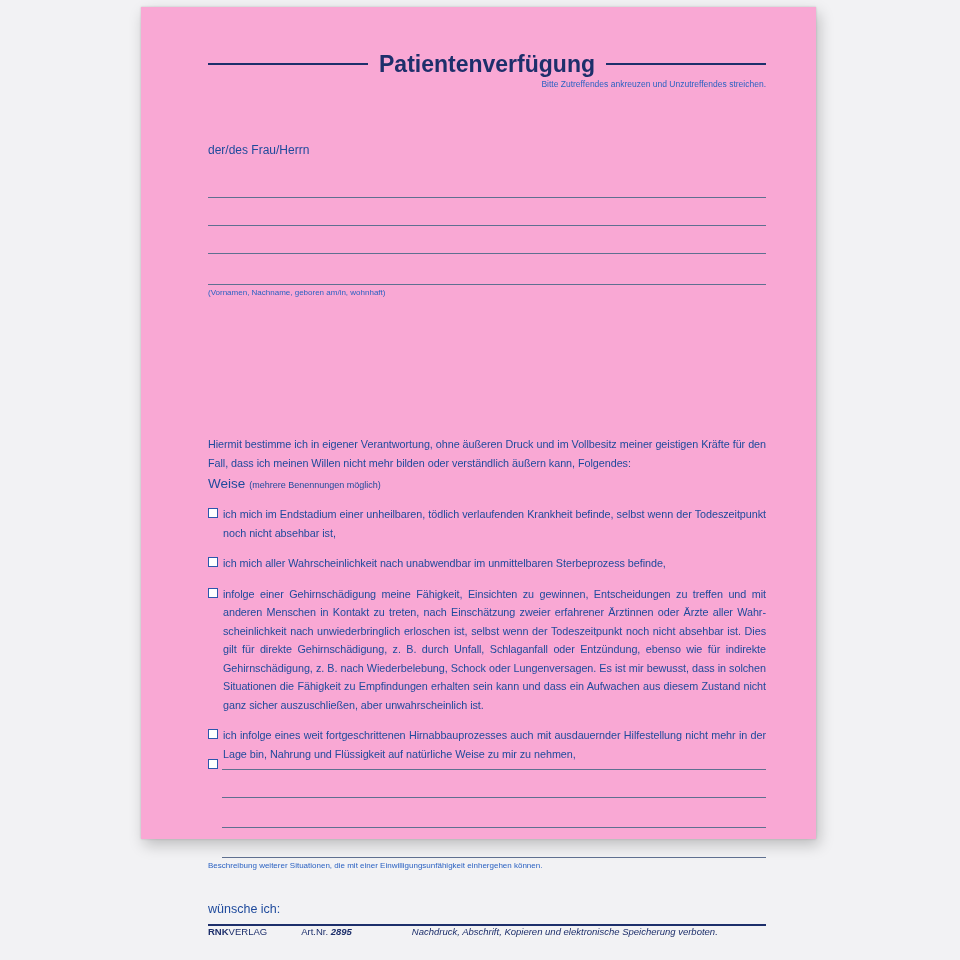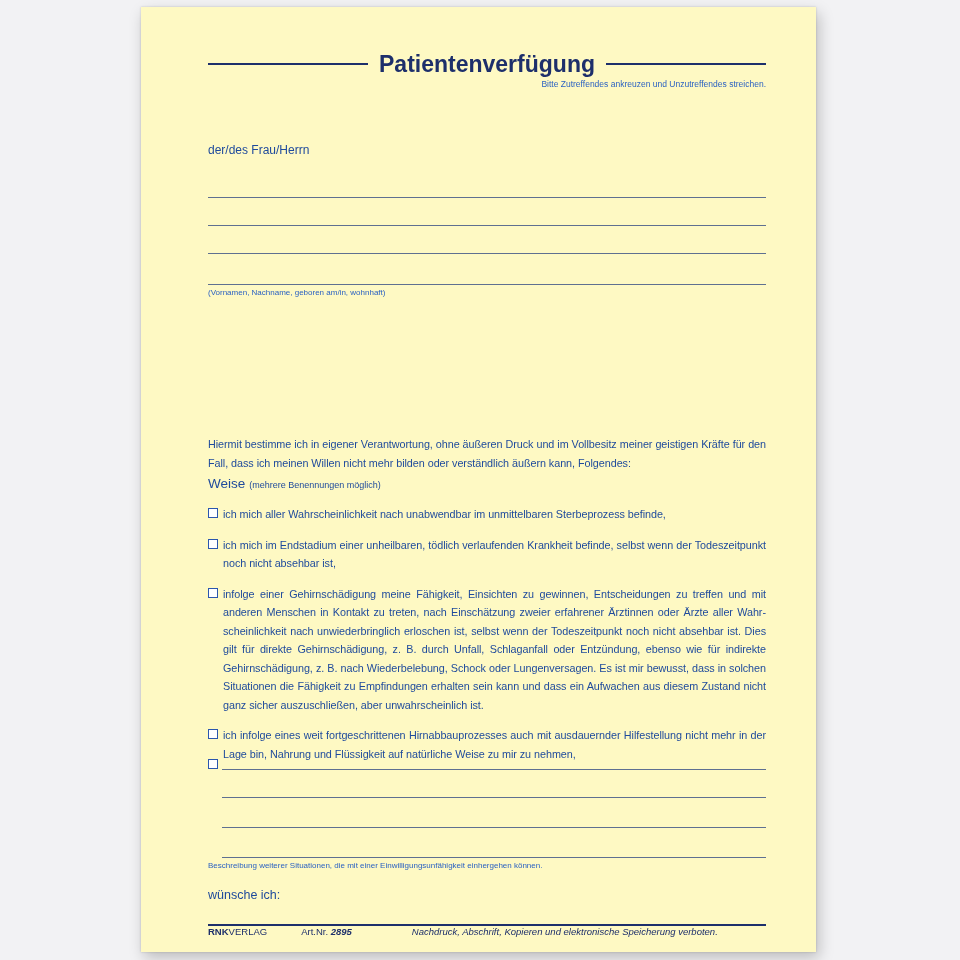--- a/index.html
+++ b/index.html
@@ -13,22 +13,22 @@
   html,body{width:960px;height:960px;}
   body{
     background:#f2f2f4;
     font-family:"Liberation Sans", sans-serif;
     position:relative;
     overflow:hidden;
   }
   .sheet{
     position:absolute;
     left:141px; top:7px;
-    width:675px; height:945px;
-    background:#fef9c3;
+    width:675px; height:832px;
+    background:#f9a8d4;
     box-shadow:0 0 2px rgba(0,0,0,.18), 3px 6px 14px rgba(0,0,0,.22);
   }
   .content{
     position:absolute; inset:0;
     padding:0 50px 0 67px;
     color:var(--blue);
   }
   
   .title-row{
     display:flex; align-items:center; gap:11px;
@@ -75,21 +75,21 @@
   .bottom-block{top:748px;}
   .cond-blank{display:flex; align-items:flex-end; height:15px;}
   .cond-blank .checkbox{margin:0 4px 1px 0;}
   .blank-line{flex:1; border-bottom:1.5px solid var(--slate); height:13px;}
   .extra-lines{margin-left:14px;}
   .extra-line{border-bottom:1.5px solid var(--slate);}
   .extra-line.l1{height:28px;}
   .extra-line.l2{height:30px;}
   .extra-line.l3{height:30px;}
   .caption.indent{}
-  .wish{margin-top:18px; font-size:12.5px;}
+  .wish{margin-top:32px; font-size:12.5px;}
   
   .footer{
     position:absolute; left:67px; right:50px; top:917px;
     border-top:2px solid var(--navy);
     display:flex; align-items:baseline;
     font-size:9.5px; color:var(--navy);
   }
   .publisher b{font-weight:bold;}
   .artnr{margin-left:34px;}
   .artnr .nr{font-weight:bold; font-style:italic;}
@@ -120,25 +120,25 @@
 
     <p class="abs intro">Hiermit bestimme ich in eigener Verantwortung, ohne äußeren Druck und im Vollbesitz meiner geistigen Kräfte für den Fall, dass ich meinen Willen nicht mehr bilden oder verständlich äußern kann, Folgendes:</p>
 
     <div class="abs wenn-row">
       <span>Weise</span><span class="wenn-note">(mehrere Benennungen möglich)</span>
     </div>
 
     <div class="abs cond-list">
       <div class="cond-item">
         <span class="checkbox"></span>
-        <span class="cond-text">ich mich aller Wahrscheinlichkeit nach unabwendbar im unmittelbaren Sterbeprozess befinde,</span>
+        <span class="cond-text">ich mich im Endstadium einer unheilbaren, tödlich verlaufenden Krankheit befinde, selbst wenn der Todes­zeitpunkt noch nicht absehbar ist,</span>
       </div>
       <div class="cond-item">
         <span class="checkbox"></span>
-        <span class="cond-text">ich mich im Endstadium einer unheilbaren, tödlich verlaufenden Krankheit befinde, selbst wenn der Todes­zeitpunkt noch nicht absehbar ist,</span>
+        <span class="cond-text">ich mich aller Wahrscheinlichkeit nach unabwendbar im unmittelbaren Sterbeprozess befinde,</span>
       </div>
       <div class="cond-item">
         <span class="checkbox"></span>
         <span class="cond-text">infolge einer Gehirnschädigung meine Fähigkeit, Einsichten zu gewinnen, Entscheidungen zu treffen und mit anderen Menschen in Kontakt zu treten, nach Einschätzung zweier erfahrener Ärztinnen oder Ärzte aller Wahr­scheinlichkeit nach unwiederbringlich erloschen ist, selbst wenn der Todeszeitpunkt noch nicht absehbar ist. Dies gilt für direkte Gehirnschädigung, z. B. durch Unfall, Schlaganfall oder Entzündung, ebenso wie für indirekte Gehirnschädigung, z. B. nach Wiederbelebung, Schock oder Lungenversagen. Es ist mir bewusst, dass in solchen Situationen die Fähigkeit zu Empfindungen erhalten sein kann und dass ein Aufwachen aus diesem Zustand nicht ganz sicher auszuschließen, aber unwahrscheinlich ist.</span>
       </div>
       <div class="cond-item">
         <span class="checkbox"></span>
         <span class="cond-text">ich infolge eines weit fortgeschrittenen Hirnabbauprozesses auch mit ausdauernder Hilfestellung nicht mehr in der Lage bin, Nahrung und Flüssigkeit auf natürliche Weise zu mir zu nehmen,</span>
       </div>
     </div>

